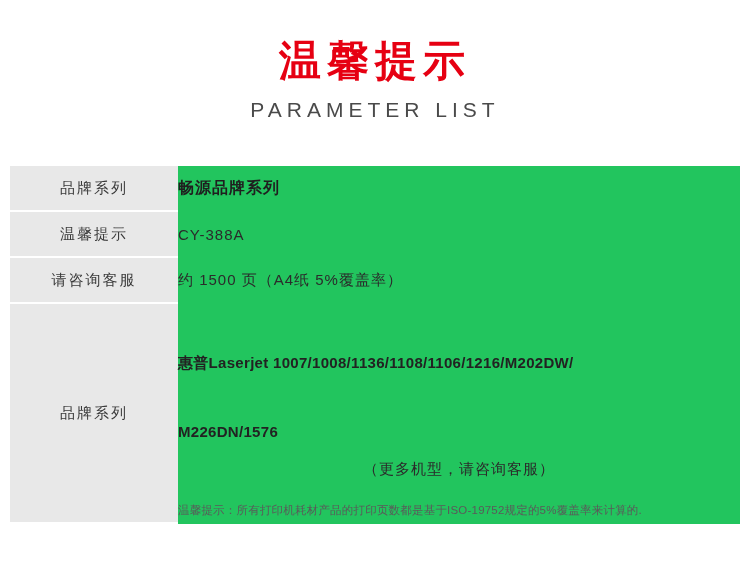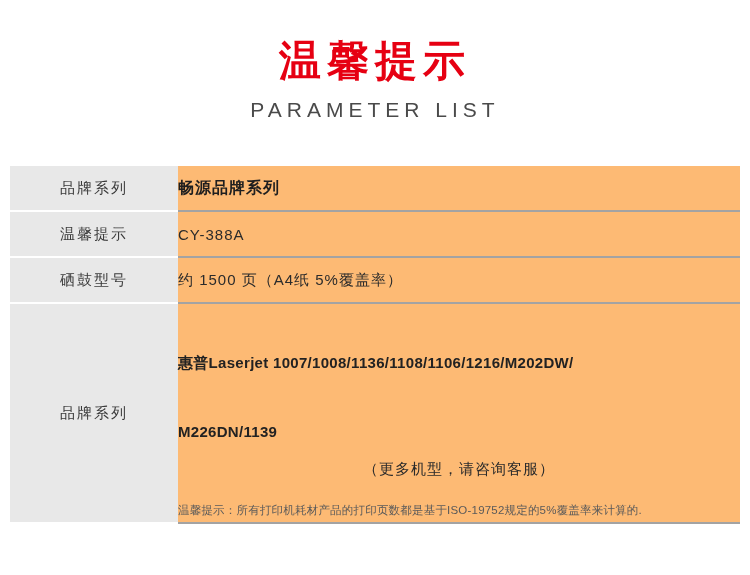--- a/index.html
+++ b/index.html
@@ -57,27 +57,27 @@
     width: 168px;
     background: #e8e8e8;
     text-align: center;
     font-size: 15px;
     color: #3a3a3a;
     letter-spacing: 2px;
     height: 44px;
     border-bottom: 2px solid #ffffff;
   }
   .cell-value {
-    background: #fdba74;
+    background: #22c55e;
     padding-left: 22px;
     font-size: 15px;
     color: #2b2b2b;
     letter-spacing: 1px;
     height: 44px;
-    border-bottom: 2px solid #a3a3a3;
+    border-bottom: 2px solid #22c55e;
   }
   .row-tall .cell-label,
   .row-tall .cell-value {
     height: 148px;
   }
   .row-tall .cell-value {
     padding-top: 4px;
     padding-bottom: 4px;
   }
   .models-line {
@@ -125,30 +125,30 @@
           <span class="value-strong">畅源品牌系列</span>
         </td>
       </tr>
       <tr>
         <td class="cell-label">温馨提示</td>
         <td class="cell-value">
           <span>CY-388A</span>
         </td>
       </tr>
       <tr>
-        <td class="cell-label">硒鼓型号</td>
+        <td class="cell-label">请咨询客服</td>
         <td class="cell-value">
           <span>约 1500 页（A4纸 5%覆盖率）</span>
         </td>
       </tr>
       <tr class="row-tall">
         <td class="cell-label">品牌系列</td>
         <td class="cell-value">
           <div class="models-line">惠普Laserjet 1007/1008/1136/1108/1106/1216/M202DW/</div>
-          <div class="models-line">M226DN/1139</div>
+          <div class="models-line">M226DN/1576</div>
           <div class="models-note">（更多机型，请咨询客服）</div>
           <div class="models-tip">温馨提示：所有打印机耗材产品的打印页数都是基于ISO-19752规定的5%覆盖率来计算的.</div>
         </td>
       </tr>
     </tbody>
   </table>
 
 </div>
 
 </body></html>

